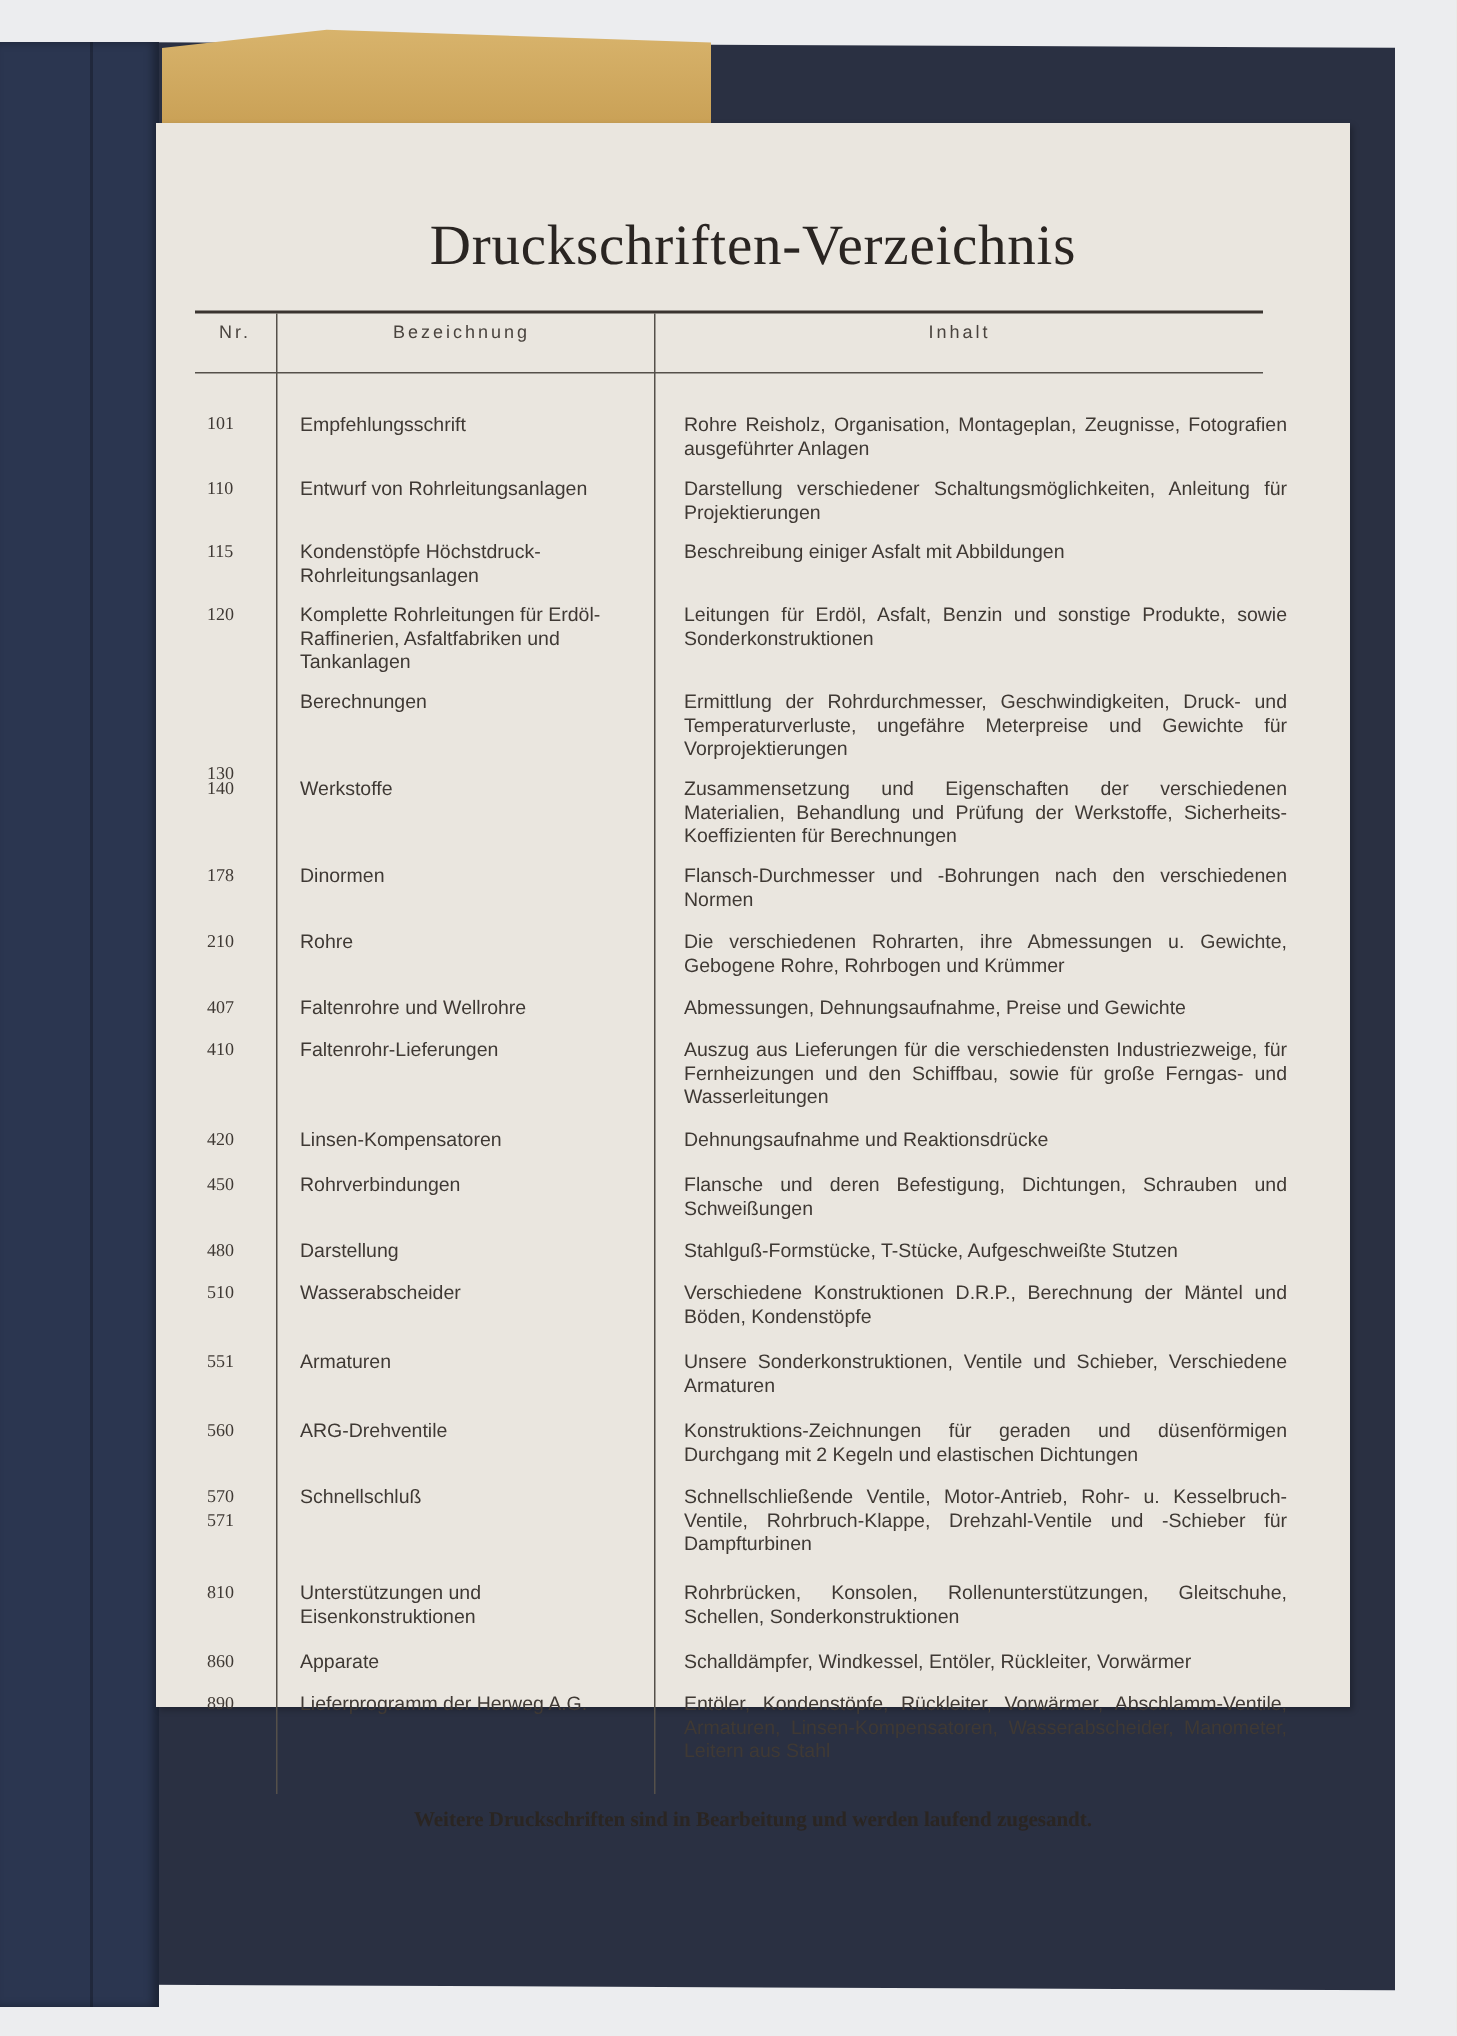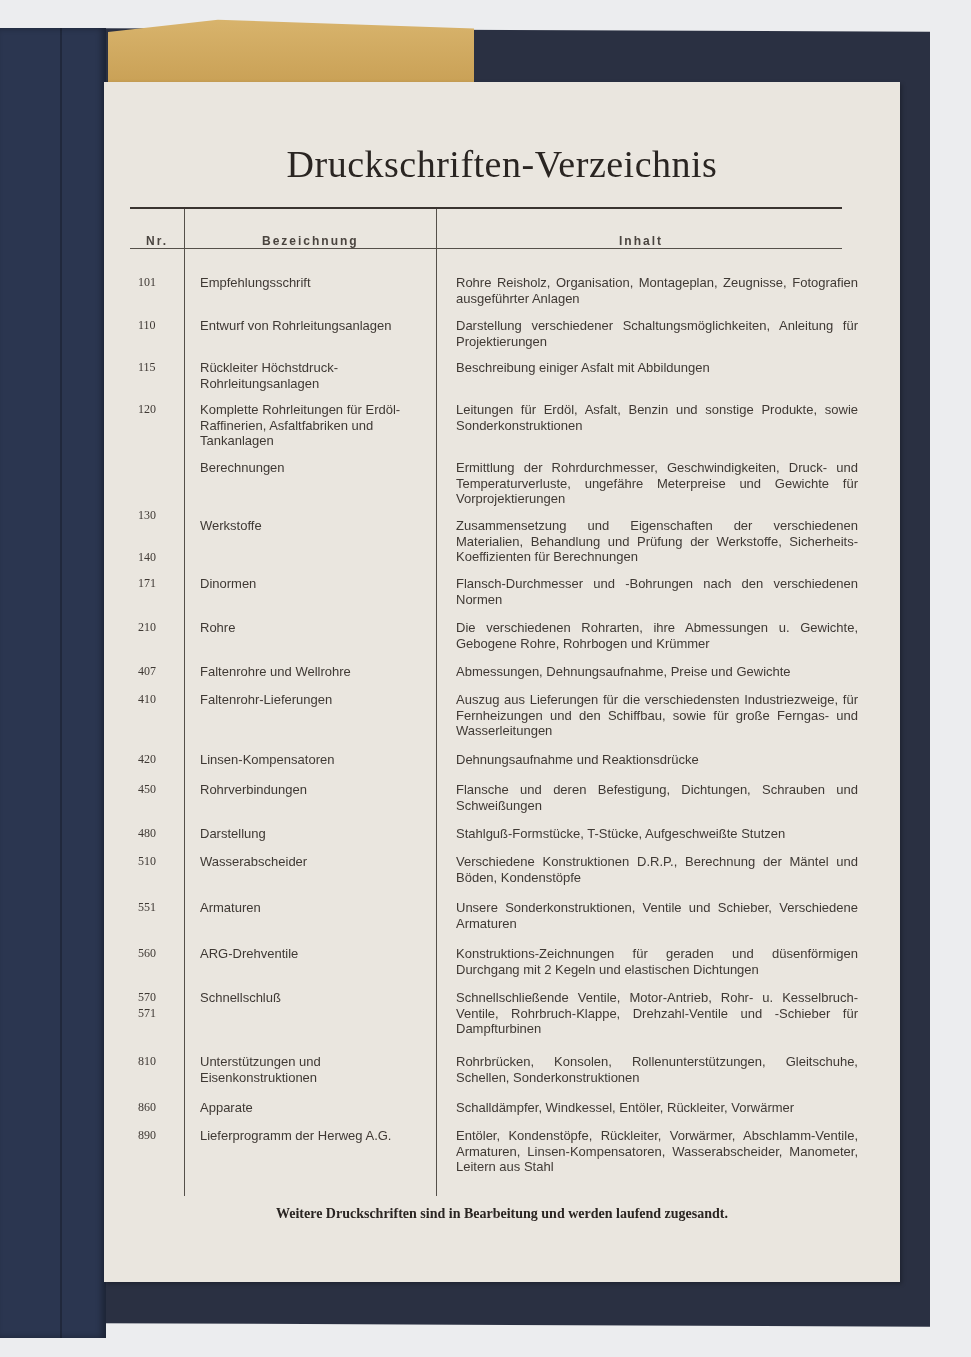--- a/index.html
+++ b/index.html
@@ -20,33 +20,33 @@
   .spine-edge {
     position:absolute; left:60px; top:28px; width:2px; height:1310px;
     background:rgba(0,0,0,0.25);
   }
   .tab {
     position:absolute; left:108px; top:14px; width:366px; height:72px;
     background:linear-gradient(180deg,#d9b56e,#c9a055);
     clip-path: polygon(0 25%, 30% 8%, 100% 20%, 100% 100%, 0 100%);
   }
   .paper {
-    position:absolute; left:104px; top:82px; width:796px; height:1200px;
+    position:absolute; left:104px; top:82px; width:796px; height:1056px;
     background:#eae6df;
     box-shadow: 2px 2px 4px rgba(0,0,0,0.25);
   }
   .title {
     position:absolute; left:0; top:60px; width:100%; text-align:center;
     font-family:"Liberation Serif", serif; font-size:38px; color:#2a2522;
     letter-spacing:0.5px;
   }
   .top-rule { position:absolute; left:26px; top:125px; width:712px; height:2px; background:#3a3430; }
   .head-rule { position:absolute; left:26px; top:166px; width:712px; height:1px; background:#55504a; }
   .vline { position:absolute; top:127px; width:1px; background:#55504a; }
-  .hdr { position:absolute; top:152px; font-size:12px; color:#4a443f; letter-spacing:2px;font-weight:bold; }
+  .hdr { position:absolute; top:132px; font-size:12px; color:#4a443f; letter-spacing:2px; }
   .row { position:absolute; left:0; width:796px; font-size:13px; color:#3f3934; line-height:15.5px; }
   .row .nr { position:absolute; left:34px; width:40px; font-family:"Liberation Serif", serif; font-size:12px; }
   .row .bez { position:absolute; left:96px; width:225px; }
   .row .inh { position:absolute; left:352px; width:402px; text-align:justify; }
   .footer {
     position:absolute; left:0; width:100%; top:1124px; text-align:center;
     font-family:"Liberation Serif", serif; font-weight:bold; font-size:14px; color:#2a2522;
   }
 </style>
 </head>
@@ -73,40 +73,40 @@
         <div class="bez">Empfehlungsschrift</div>
         <div class="inh">Rohre Reisholz, Organisation, Montageplan, Zeugnisse, Fotografien ausgeführter Anlagen</div>
       </div>
       <div class="row" style="top: 236px;">
         <div class="nr" style="white-space: pre-line;">110</div>
         <div class="bez">Entwurf von Rohrleitungsanlagen</div>
         <div class="inh">Darstellung verschiedener Schaltungsmöglichkeiten, Anleitung für Projektierungen</div>
       </div>
       <div class="row" style="top: 278px;">
         <div class="nr" style="white-space: pre-line;">115</div>
-        <div class="bez">Rückleiter Höchstdruck-Rohrleitungsanlagen</div>
+        <div class="bez">Kondenstöpfe Höchstdruck-Rohrleitungsanlagen</div>
         <div class="inh">Beschreibung einiger Asfalt mit Abbildungen</div>
       </div>
       <div class="row" style="top: 320px;">
         <div class="nr" style="white-space: pre-line;">120</div>
         <div class="bez">Komplette Rohrleitungen für Erdöl-Raffinerien, Asfaltfabriken und Tankanlagen</div>
         <div class="inh">Leitungen für Erdöl, Asfalt, Benzin und sonstige Produkte, sowie Sonderkonstruktionen</div>
       </div>
       <div class="row" style="top: 378px;">
         <div class="nr" style="white-space: pre-line; margin-top: 48px;">130</div>
         <div class="bez">Berechnungen</div>
         <div class="inh">Ermittlung der Rohrdurchmesser, Geschwindigkeiten, Druck- und Temperaturverluste, ungefähre Meterpreise und Gewichte für Vorprojektierungen</div>
       </div>
       <div class="row" style="top: 436px;">
-        <div class="nr" style="white-space: pre-line; margin-top: 32px;">140</div>
+        <div class="nr" style="white-space: pre-line;">140</div>
         <div class="bez">Werkstoffe</div>
         <div class="inh">Zusammensetzung und Eigenschaften der verschiedenen Materialien, Behandlung und Prüfung der Werkstoffe, Sicherheits-Koeffizienten für Berechnungen</div>
       </div>
       <div class="row" style="top: 494px;">
-        <div class="nr" style="white-space: pre-line;">171</div>
+        <div class="nr" style="white-space: pre-line;">178</div>
         <div class="bez">Dinormen</div>
         <div class="inh">Flansch-Durchmesser und -Bohrungen nach den verschiedenen Normen</div>
       </div>
       <div class="row" style="top: 538px;">
         <div class="nr" style="white-space: pre-line;">210</div>
         <div class="bez">Rohre</div>
         <div class="inh">Die verschiedenen Rohrarten, ihre Abmessungen u. Gewichte, Gebogene Rohre, Rohrbogen und Krümmer</div>
       </div>
       <div class="row" style="top: 582px;">
         <div class="nr" style="white-space: pre-line;">407</div>

